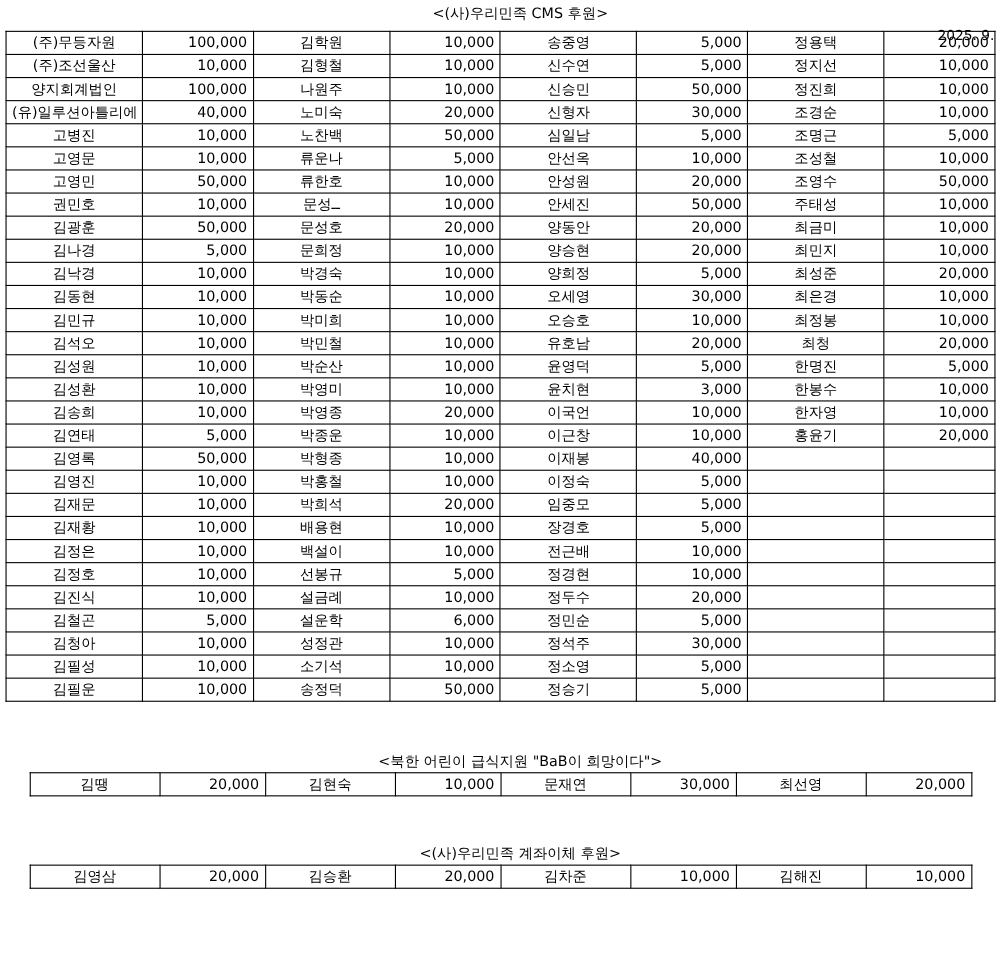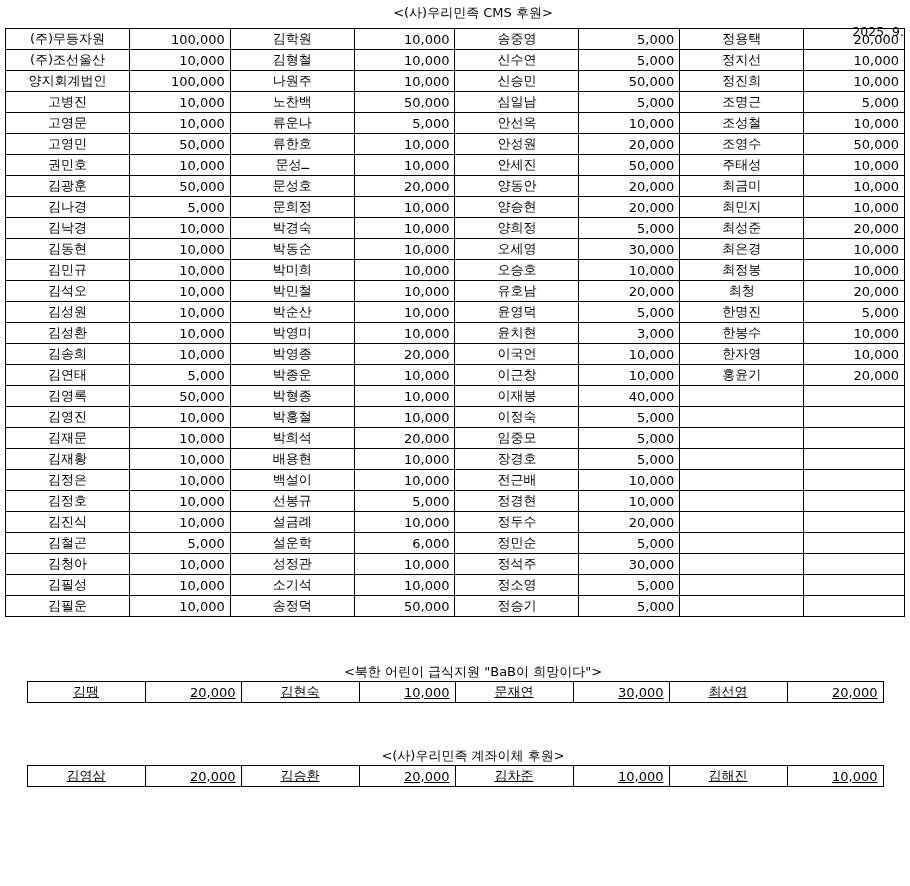--- a/index.html
+++ b/index.html
@@ -61,21 +61,21 @@
     text-align: right;
     width: 85px;
   }
   td.blank {
     border: none;
     height: 20px;
   }
   .spacer-med { height: 44px; }
   .spacer-big { height: 46px; }
   table.main { width: 900px; }
-  table.sub { width: 722px; text-decoration: underline; }
+  table.sub { width: 722px; }
 </style>
 </head>
 <body>
 
 <div class="page">
 
   <div class="title-row">
     <div class="section-title">&lt;(사)우리민족 CMS 후원&gt;</div>
     <div class="date-stamp">2025. 9.</div>
   </div>
@@ -106,20 +106,30 @@
           <td class="name">양지회계법인</td>
           <td class="amount">100,000</td>
           <td class="name">나원주</td>
           <td class="amount">10,000</td>
           <td class="name">신승민</td>
           <td class="amount">50,000</td>
           <td class="name">정진희</td>
           <td class="amount">10,000</td>
         </tr>
         <tr>
+          <td class="name">(유)일루션아틀리에</td>
+          <td class="amount">40,000</td>
+          <td class="name">노미숙</td>
+          <td class="amount">20,000</td>
+          <td class="name">신형자</td>
+          <td class="amount">30,000</td>
+          <td class="name">조경순</td>
+          <td class="amount">10,000</td>
+        </tr>
+        <tr>
           <td class="name">고병진</td>
           <td class="amount">10,000</td>
           <td class="name">노찬백</td>
           <td class="amount">50,000</td>
           <td class="name">심일남</td>
           <td class="amount">5,000</td>
           <td class="name">조명근</td>
           <td class="amount">5,000</td>
         </tr>
         <tr>

